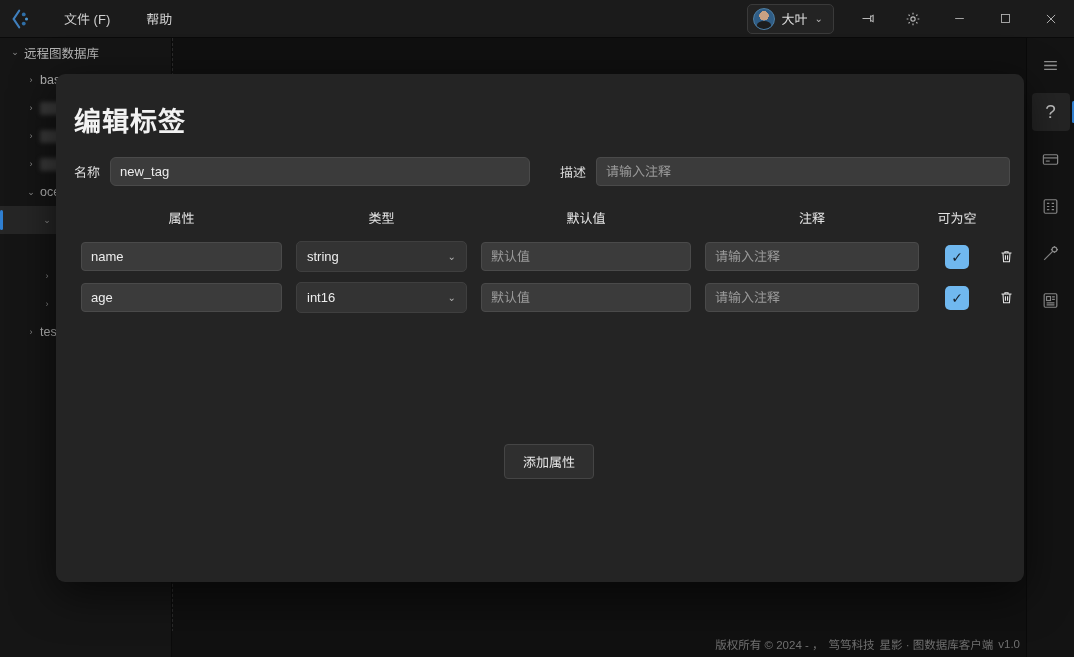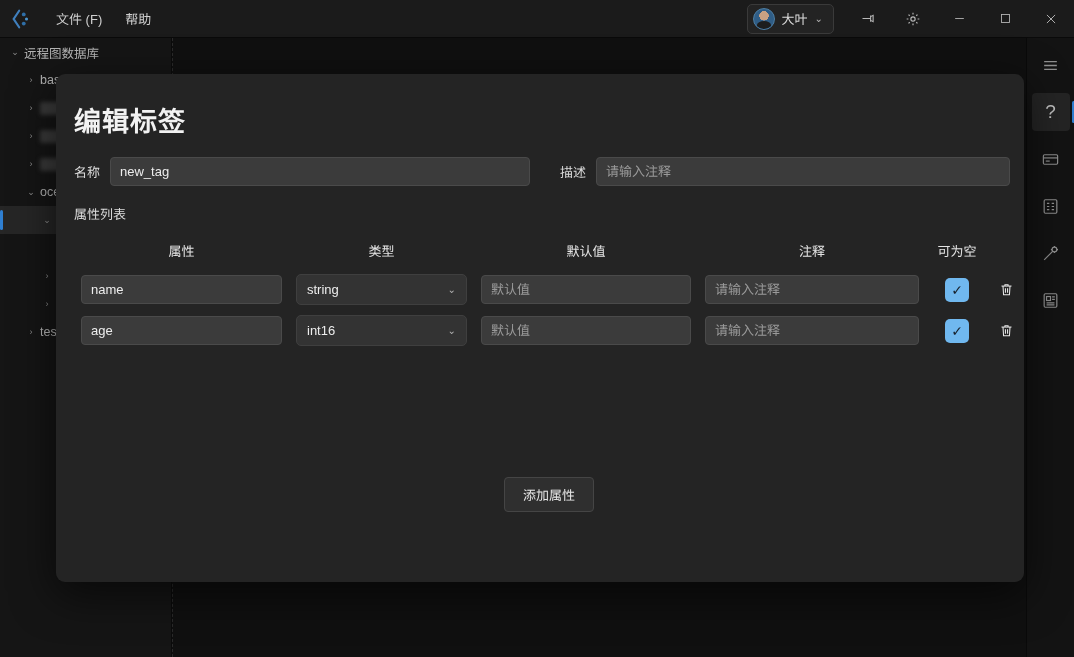--- a/index.html
+++ b/index.html
@@ -29,21 +29,21 @@
     width: 1074px; height: 38px;
     background: #1b1b1b;
     display: flex;
     align-items: center;
     border-bottom: 1px solid #0a0a0a;
   }
   .logo {
     width: 42px; height: 38px;
     display: flex; align-items: center; justify-content: center;
   }
-  .menu-items { display: flex; align-items: center; gap: 11px; margin-left: 8px; }
+  .menu-items { display: flex; align-items: center; gap: 24px; margin-left: 16px; }
   .menu-item {
     font-size: 13px;
     color: #cfcfcf;
     padding: 4px 6px;
     border-radius: 3px;
     cursor: default;
     white-space: nowrap;
   }
 
   .tb-spacer { flex: 1; }
@@ -208,21 +208,21 @@
     border: 1px solid #4a4a4a;
     border-radius: 4px;
     height: 29px;
     color: #ededed;
     font-size: 13px;
     font-family: "Liberation Sans", sans-serif;
     padding: 0 9px;
     outline: none;
   }
   .txt::placeholder { color: #9a9a9a; }
-  .name-input { width: 420px; }
+  .name-input { width: 420px; border-radius: 6px; }
   .desc-input { width: 414px; margin-right: 0; }
   .desc-wrap { display: flex; align-items: center; margin-left: 30px; }
 
   .section-label {
     font-size: 13px;
     color: #dcdcdc;
     margin-bottom: 14px;
   }
 
   
@@ -502,21 +502,20 @@
 
       <div class="top-fields">
         <span class="fld-label">名称</span>
         <input class="txt name-input" type="text" value="new_tag" style="">
         <div class="desc-wrap">
           <span class="fld-label">描述</span>
           <input class="txt desc-input" type="text" placeholder="请输入注释" style="">
         </div>
       </div>
 
-      <div class="section-label">属性列表</div>
 
       <div class="attr-head">
         <div class="col-attr">属性</div>
         <div class="col-type">类型</div>
         <div class="col-def">默认值</div>
         <div class="col-note">注释</div>
         <div class="col-null">可为空</div>
         <div class="col-act"></div>
       </div>
 
@@ -587,14 +586,20 @@
         <button class="add-btn">添加属性</button>
       </div>
     </div>
 
     <div class="modal-foot">
       <button class="btn btn-cancel">取消</button>
       <button class="btn btn-save">保存</button>
     </div>
   </div>
 
+  <div class="footer">
+    <span>版权所有 © 2024 - ，</span>
+    <span>笃笃科技</span>
+    <span>星影 · 图数据库客户端</span>
+    <span>v1.0</span>
+  </div>
 
 </div>
 
 </body></html>

